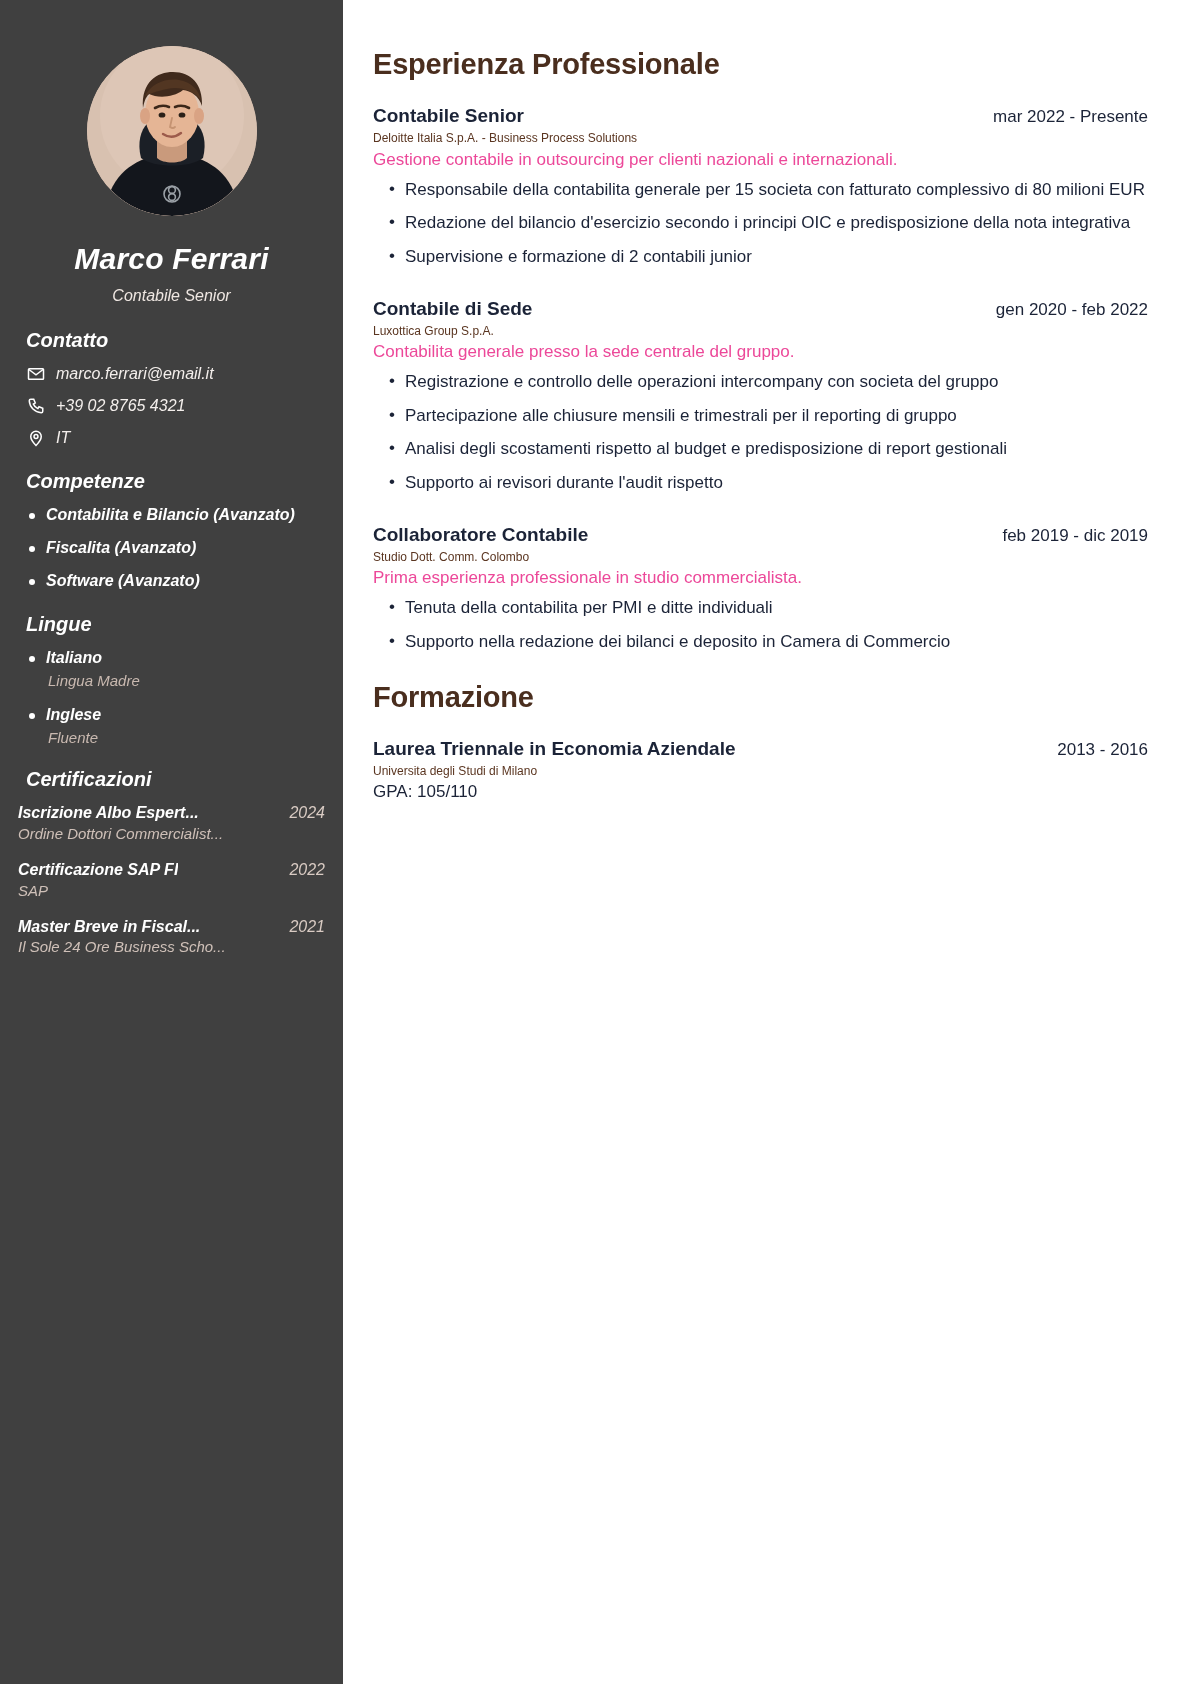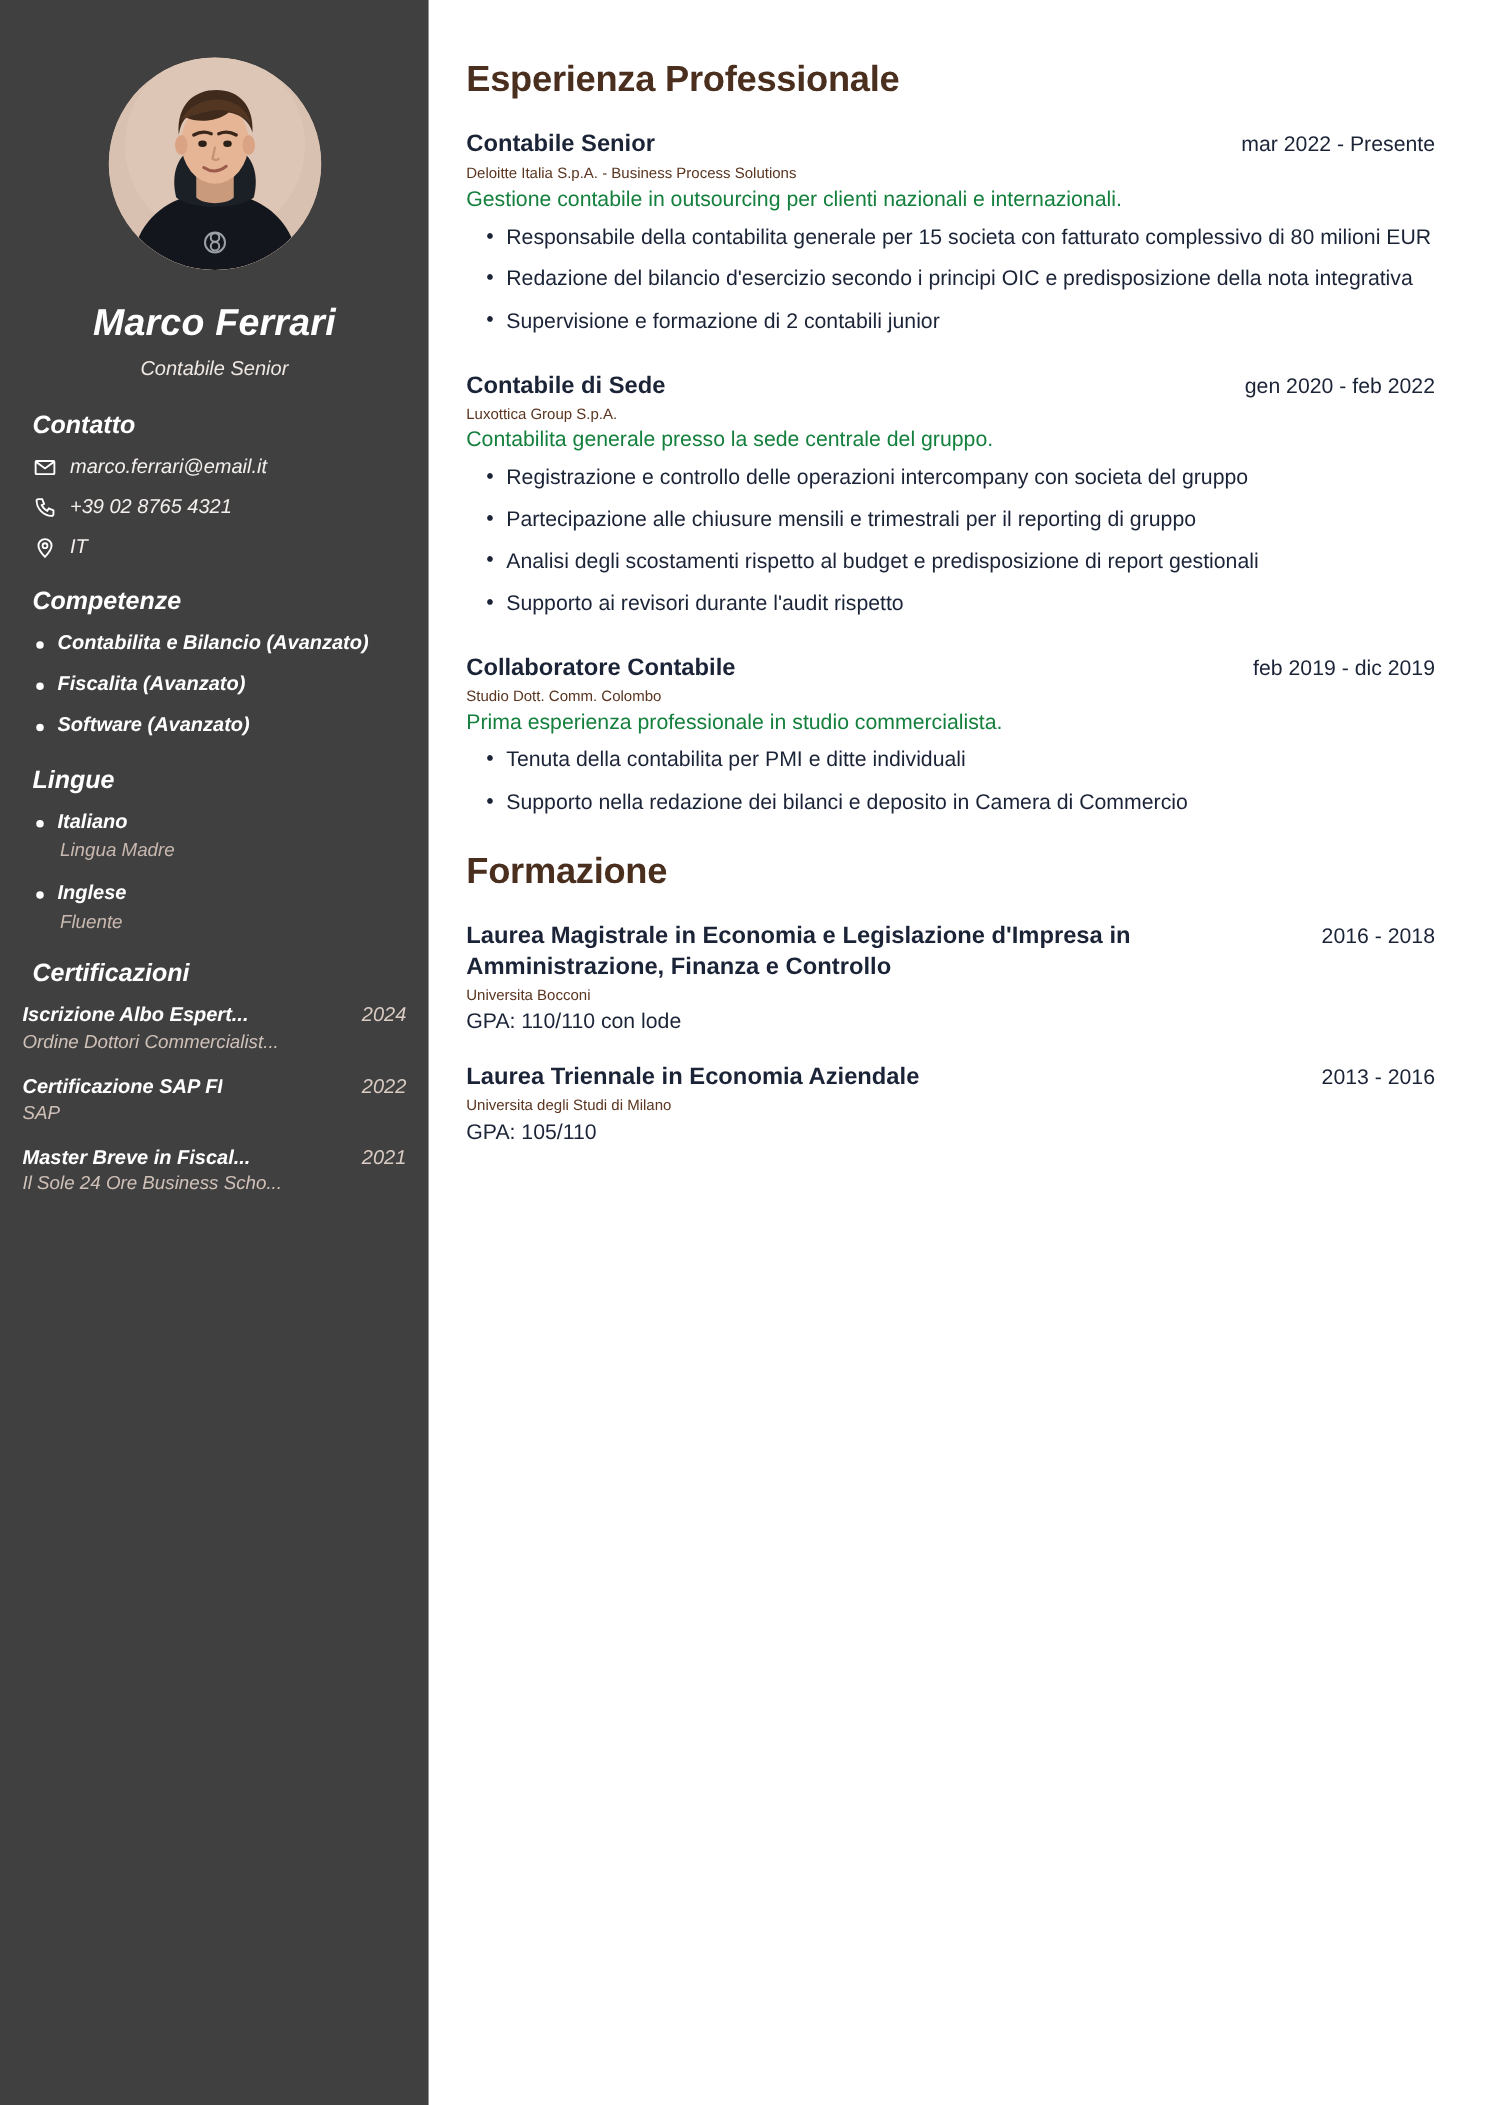--- a/index.html
+++ b/index.html
@@ -191,21 +191,21 @@
     white-space: nowrap;
   }
   .entry-org {
     font-size: 12px;
     color: #5A3520;
     margin-top: 3px;
     line-height: 1.3;
   }
   .entry-summary {
     font-size: 17px;
-    color: #15803d;
+    color: #ec4899;
     margin-top: 2px;
     line-height: 1.35;
   }
   .entry-extra {
     font-size: 17px;
     color: #1B2337;
     margin-top: 2px;
     line-height: 1.35;
   }
 
@@ -400,28 +400,20 @@
       <div class="entry-org">Studio Dott. Comm. Colombo</div>
       <div class="entry-summary">Prima esperienza professionale in studio commercialista.</div>
       <ul class="hl-list">
         <li>Tenuta della contabilita per PMI e ditte individuali</li>
         <li>Supporto nella redazione dei bilanci e deposito in Camera di Commercio</li>
       </ul>
     </div>
 
     <h1 class="section-title">Formazione</h1>
 
-    <div class="edu-entry">
-      <div class="entry-head">
-        <span class="entry-title">Laurea Magistrale in Economia e Legislazione d'Impresa in Amministrazione, Finanza e Controllo</span>
-        <span class="entry-date">2016 - 2018</span>
-      </div>
-      <div class="entry-org">Universita Bocconi</div>
-      <div class="entry-extra">GPA: 110/110 con lode</div>
-    </div>
 
     <div class="edu-entry">
       <div class="entry-head">
         <span class="entry-title">Laurea Triennale in Economia Aziendale</span>
         <span class="entry-date">2013 - 2016</span>
       </div>
       <div class="entry-org">Universita degli Studi di Milano</div>
       <div class="entry-extra">GPA: 105/110</div>
     </div>
 

